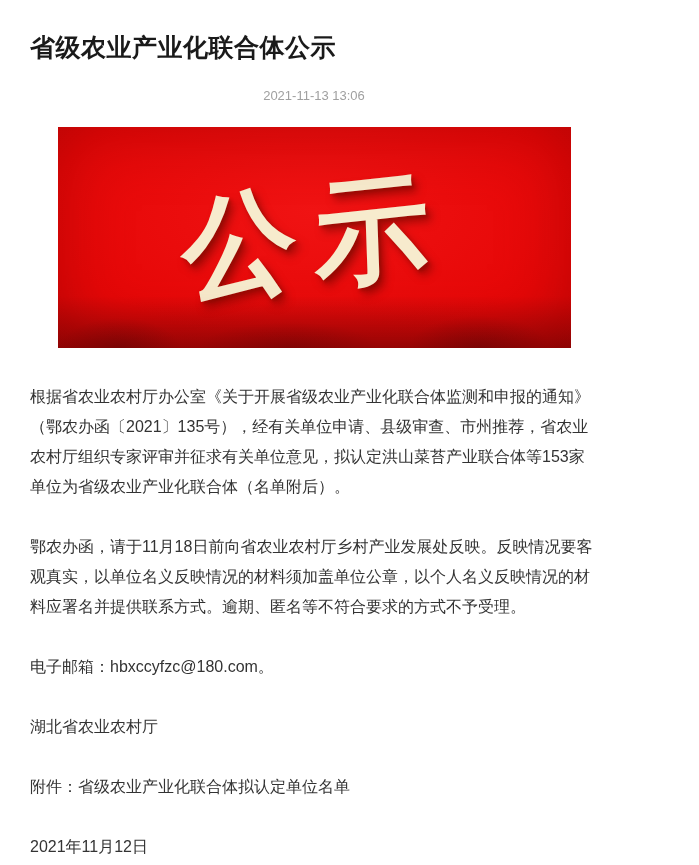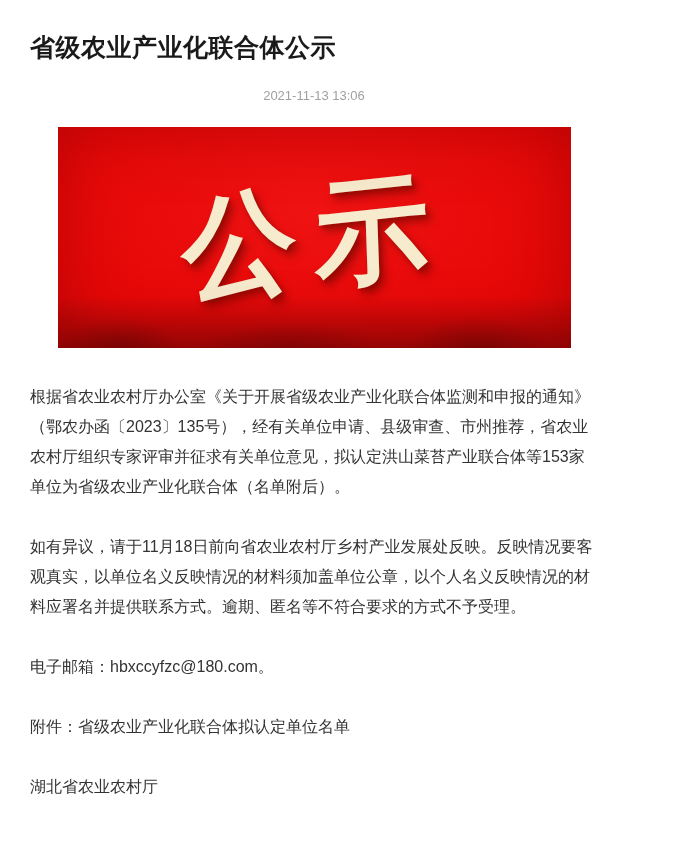--- a/index.html
+++ b/index.html
@@ -108,26 +108,27 @@
 
     <div class="banner-wrap">
       <figure class="banner">
         <div class="banner-skyline"></div>
         <div class="banner-text">公示</div>
         <div class="banner-vignette"></div>
       </figure>
     </div>
 
     <div class="article-body">
-      <p>根据省农业农村厅办公室《关于开展省级农业产业化联合体监测和申报的通知》（鄂农办函〔2023〕135号），经有关单位申请、县级审查、市州推荐，省农业农村厅组织专家评审并征求有关单位意见，拟认定洪山菜苔产业联合体等153家单位为省级农业产业化联合体（名单附后）。</p>
+      <p>根据省农业农村厅办公室《关于开展省级农业产业化联合体监测和申报的通知》（鄂农办函〔2021〕135号），经有关单位申请、县级审查、市州推荐，省农业农村厅组织专家评审并征求有关单位意见，拟认定洪山菜苔产业联合体等153家单位为省级农业产业化联合体（名单附后）。</p>
 
-      <p>如有异议，请于11月18日前向省农业农村厅乡村产业发展处反映。反映情况要客观真实，以单位名义反映情况的材料须加盖单位公章，以个人名义反映情况的材料应署名并提供联系方式。逾期、匿名等不符合要求的方式不予受理。</p>
+      <p>鄂农办函，请于11月18日前向省农业农村厅乡村产业发展处反映。反映情况要客观真实，以单位名义反映情况的材料须加盖单位公章，以个人名义反映情况的材料应署名并提供联系方式。逾期、匿名等不符合要求的方式不予受理。</p>
 
       <p>电子邮箱：hbxccyfzc@180.com。</p>
 
+      <p>湖北省农业农村厅</p>
+
       <p>附件：省级农业产业化联合体拟认定单位名单</p>
 
-      <p>湖北省农业农村厅</p>
-
+      <p>2021年11月12日</p>
     </div>
 
   </div>
 </div>
 
 </body></html>

